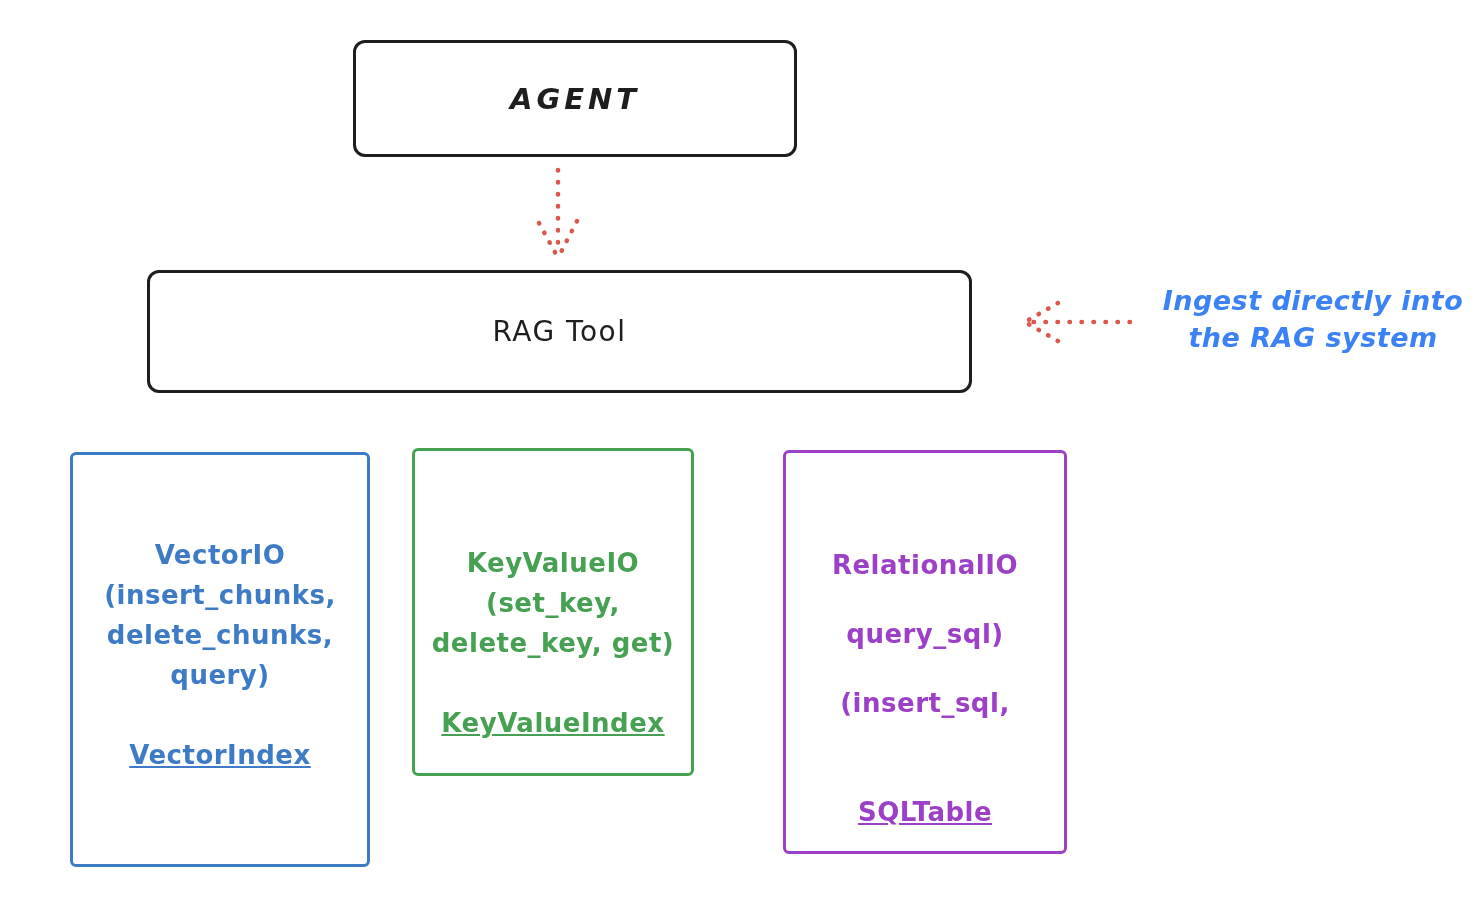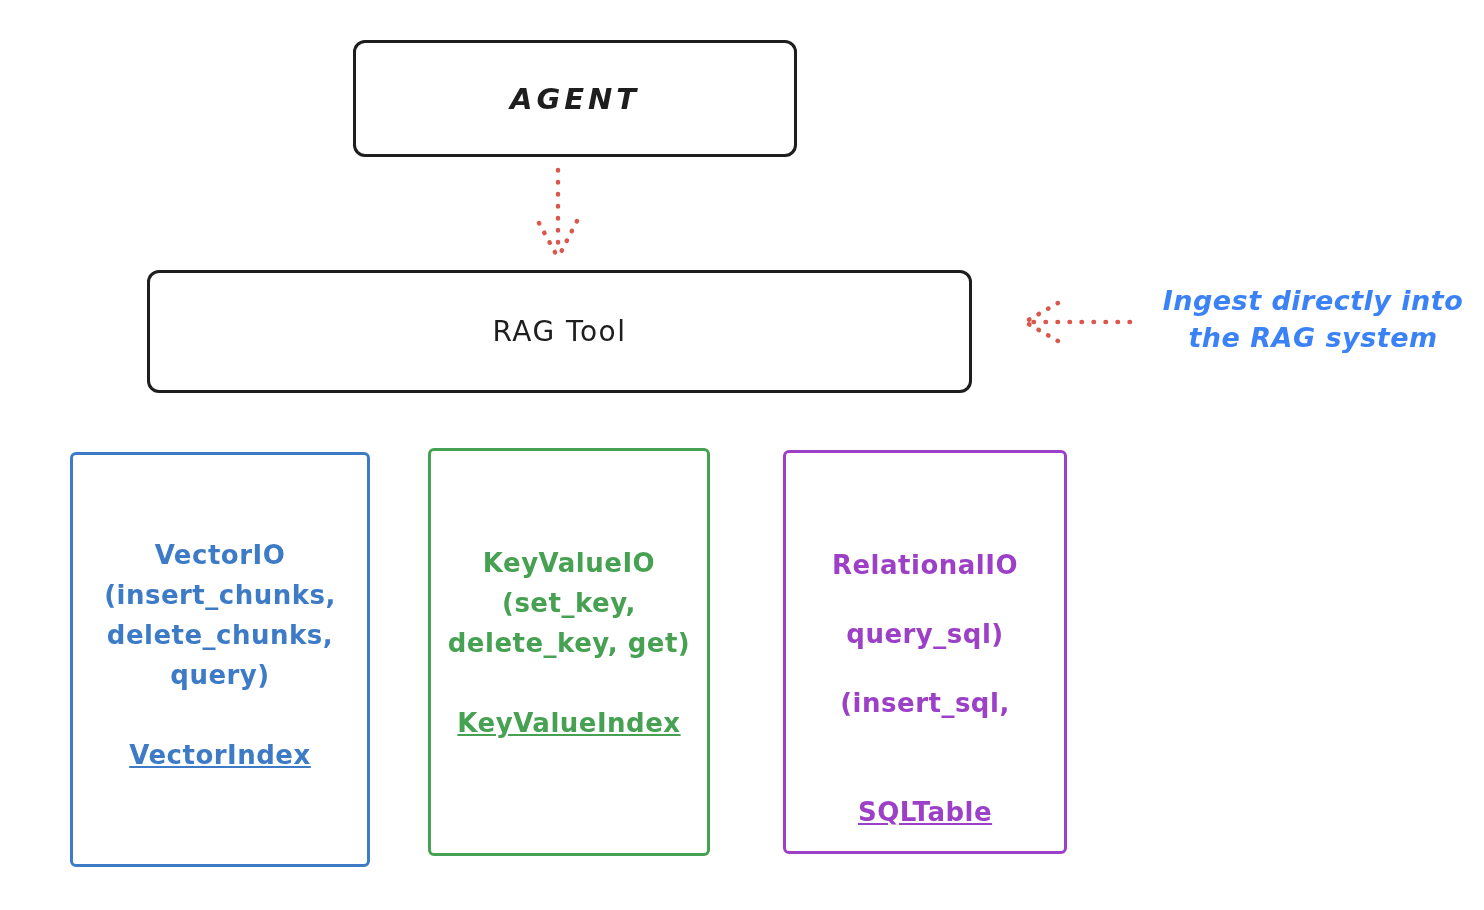--- a/index.html
+++ b/index.html
@@ -52,21 +52,21 @@
     border-radius: 6px;
     flex-direction: column;
     justify-content: flex-start;
     text-align: center;
     font-size: 26px;
     line-height: 40px;
     letter-spacing: 0.5px;
     font-weight: 700;
   }
   .io-box-vector     { left: 70px;  top: 452px; width: 300px; height: 415px; padding-top: 80px; }
-  .io-box-keyvalue   { left: 428px; top: 448px; width: 282px; height: 408px; padding-top: 92px; }
+  .io-box-keyvalue   { left: 412px; top: 448px; width: 282px; height: 328px; padding-top: 92px; }
   .io-box-relational { left: 783px; top: 450px; width: 284px; height: 404px; padding-top: 92px; gap: 29px; }
   .io-index-label {
     margin-top: 40px;
     text-decoration: underline;
   }
   .annotation-text {
     position: absolute;
     left: 1143px;
     top: 282px;
     width: 340px;

